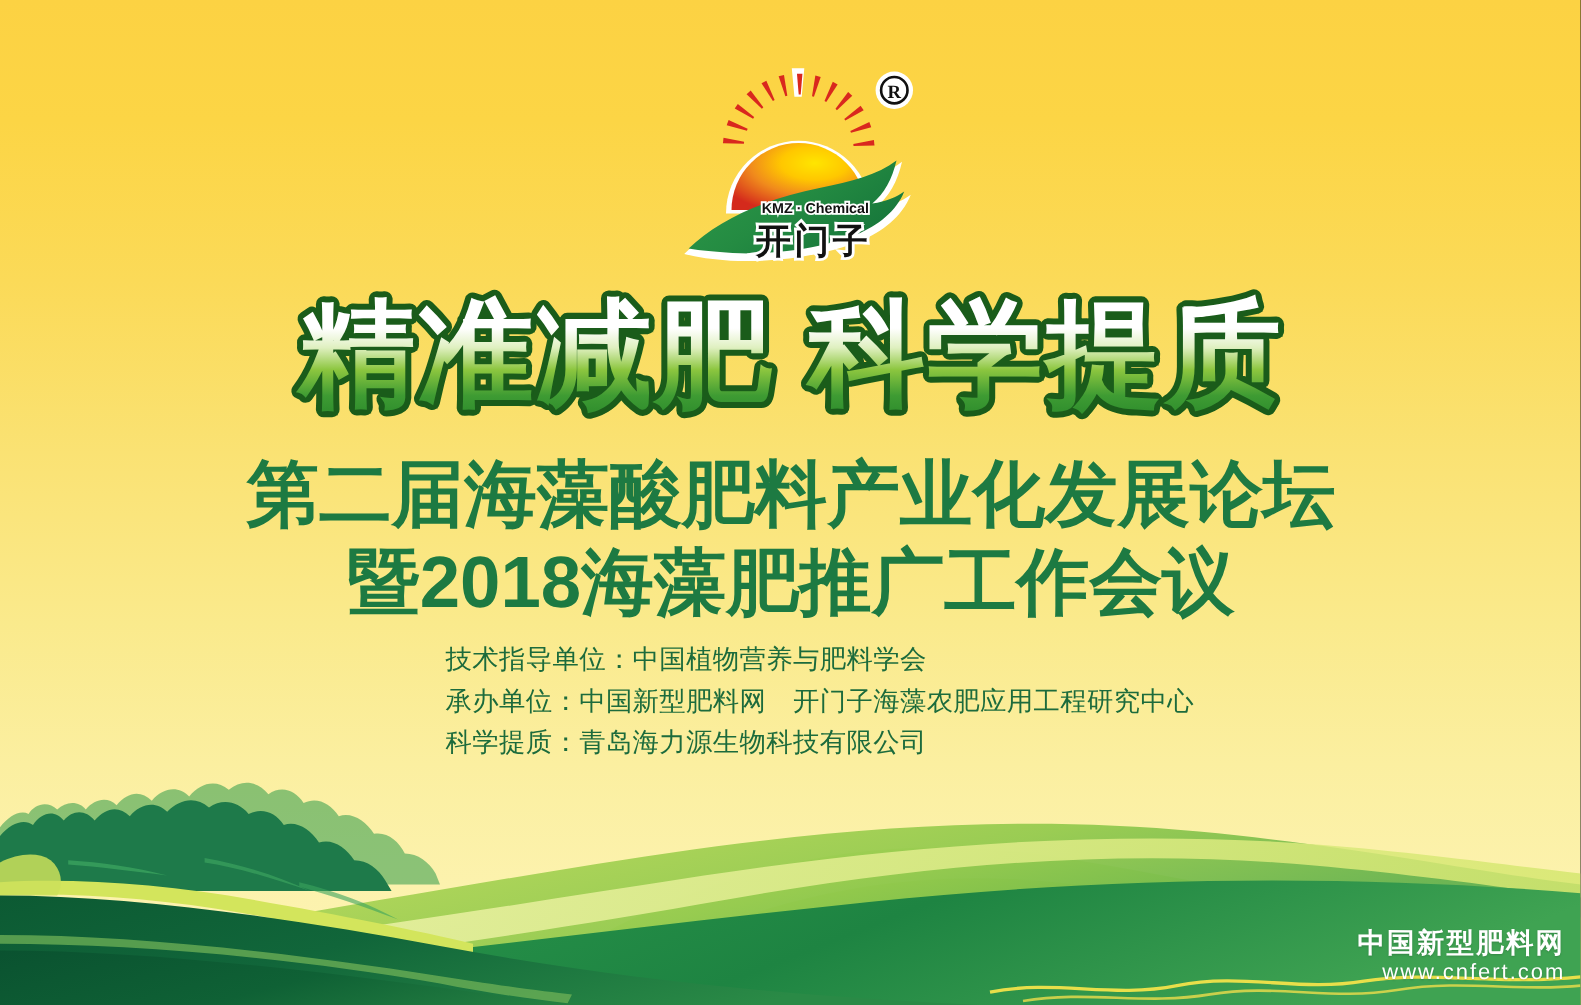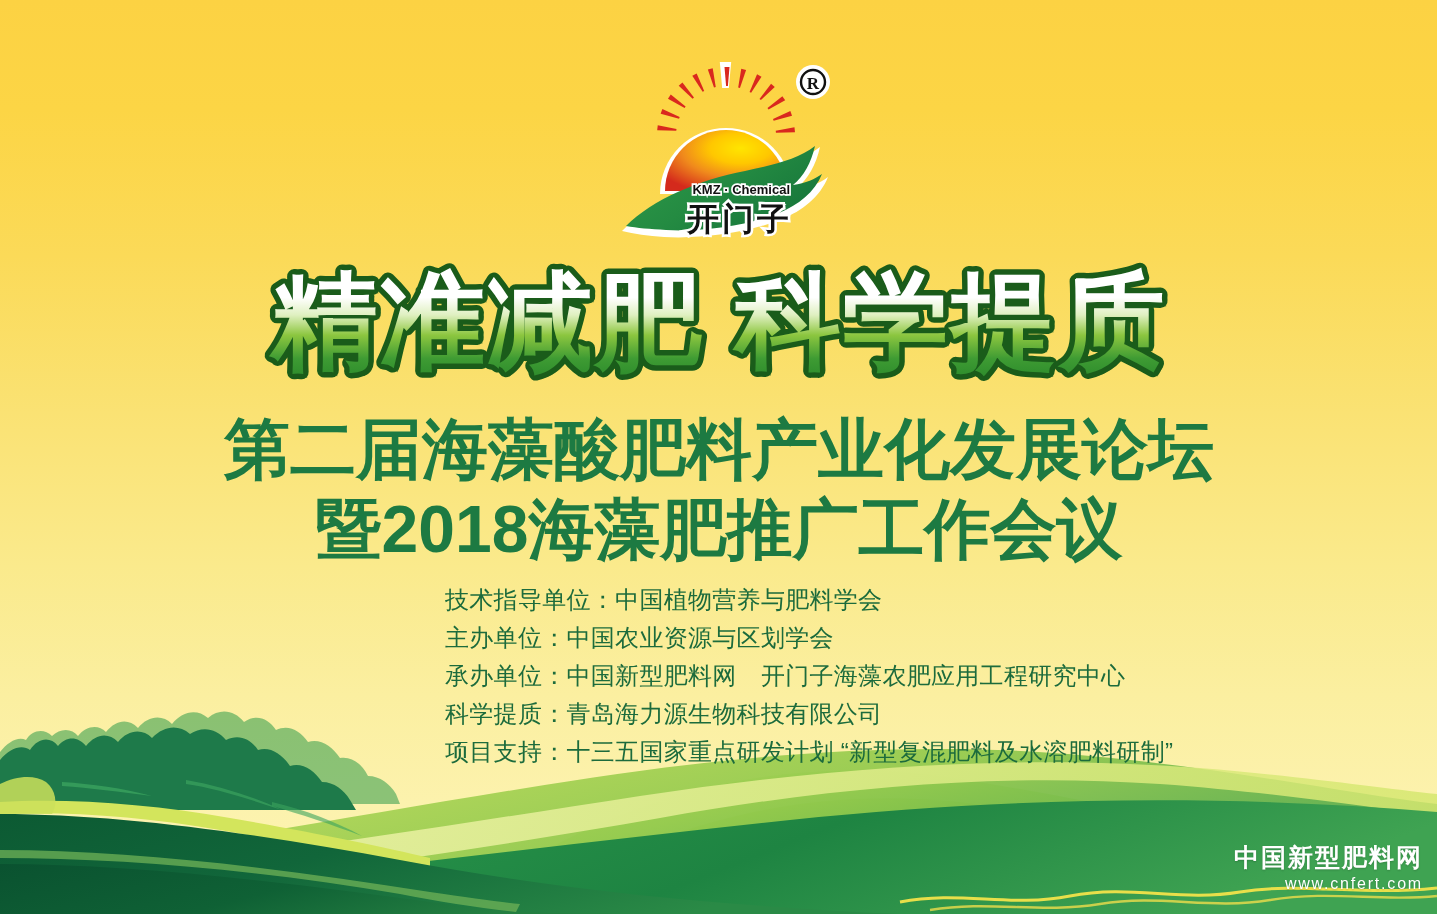--- a/index.html
+++ b/index.html
@@ -72,21 +72,20 @@
   .subtitle-block svg { display: block; margin: 0 auto; }
 
   
   .details {
     position: absolute;
     top: 584px;
     left: 405px;
     display: flex;
     flex-direction: column;
     gap: 6px;
-    margin-left: 40px;
   }
   .detail-line {
     font-size: 24px;
     line-height: 32px;
     color: #1C6B3C;
     letter-spacing: 0.3px;
     white-space: nowrap;
     font-family: "Liberation Sans", "DejaVu Sans", sans-serif;
   }
 
@@ -100,21 +99,21 @@
   }
   .wm-cn {
     font-size: 25px;
     font-weight: bold;
     letter-spacing: 2px;
     line-height: 30px;
     text-shadow: 0 1px 2px rgba(0,0,0,0.18);
     margin-left: 42px;
   }
   .wm-url {
-    font-size: 16px;
+    font-size: 20px;
     letter-spacing: 1.8px;
     line-height: 24px;
     font-family: "Liberation Sans", "DejaVu Sans", sans-serif;
     text-shadow: 0 1px 2px rgba(0,0,0,0.18);
   }
 </style>
 </head>
 <body>
 
 <div class="banner">
@@ -286,24 +285,22 @@
 
   <div class="subtitle-block">
     <svg width="1080" height="170" viewBox="0 0 1080 170" xmlns="http://www.w3.org/2000/svg">
       <text x="540" y="74" text-anchor="middle" font-family="Liberation Sans, DejaVu Sans, sans-serif" font-size="66" font-weight="bold" letter-spacing="0" fill="#1D7A42">第二届海藻酸肥料产业化发展论坛</text>
       <text x="540" y="154" text-anchor="middle" font-family="Liberation Sans, DejaVu Sans, sans-serif" font-size="66" font-weight="bold" letter-spacing="0" fill="#1D7A42">暨2018海藻肥推广工作会议</text>
     </svg>
   </div>
 
   <div class="details">
     <div class="detail-line">技术指导单位：中国植物营养与肥料学会</div>
-    <div class="detail-line">主办单位：中国农业资源与区划学会</div>
     <div class="detail-line">承办单位：中国新型肥料网　开门子海藻农肥应用工程研究中心</div>
     <div class="detail-line">科学提质：青岛海力源生物科技有限公司</div>
-    <div class="detail-line">项目支持：十三五国家重点研发计划 “新型复混肥料及水溶肥料研制”</div>
   </div>
 
   <div class="watermark">
     <div class="wm-cn">中国新型肥料网</div>
     <div class="wm-url">www.cnfert.com</div>
   </div>
 
 </div>
 
 </body></html>

